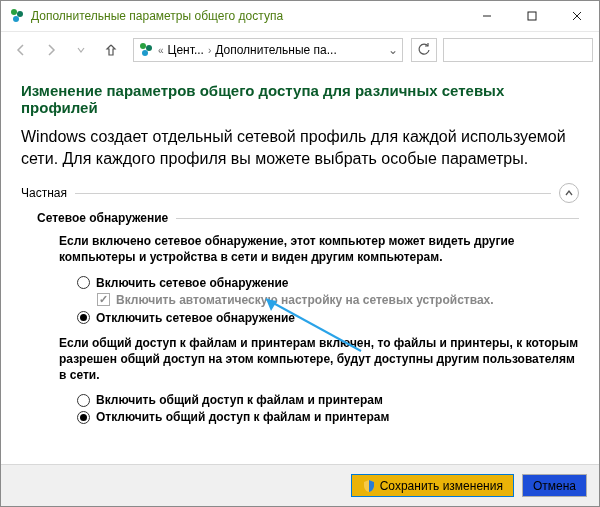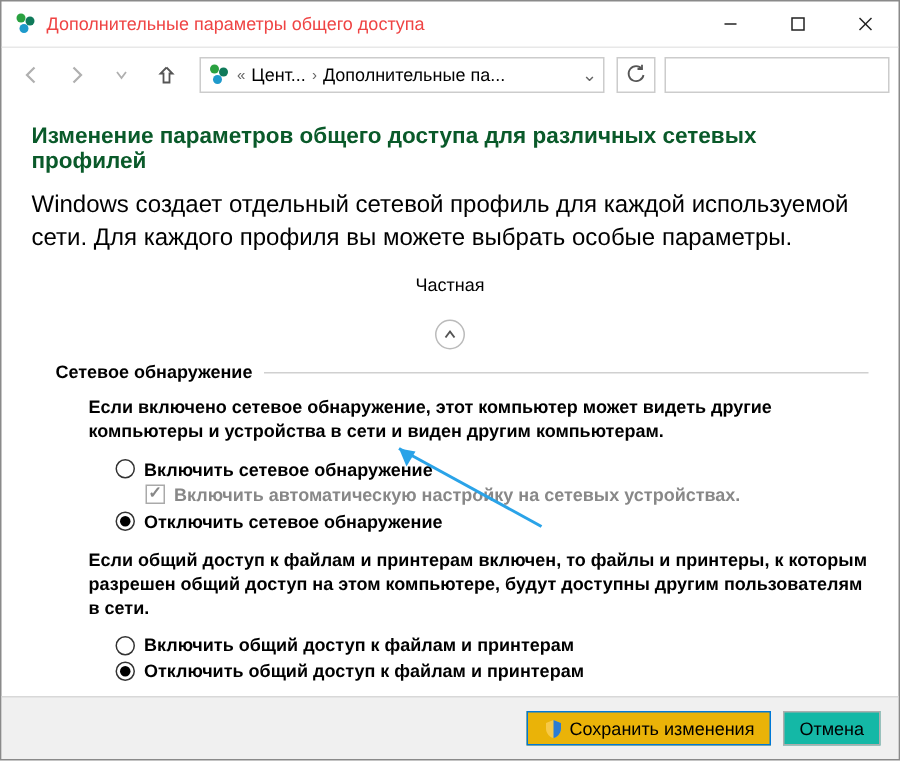--- a/index.html
+++ b/index.html
@@ -1,51 +1,51 @@
 <!DOCTYPE html>
 <html><head>
 <meta charset="utf-8">
 <style>
   * { box-sizing: border-box; margin: 0; padding: 0; font-family: "Segoe UI", Tahoma, sans-serif; }
   body { width: 600px; height: 507px; background: #fff; border: 1px solid #8a8a8a; overflow: hidden; position: relative; }
   .titlebar { height: 31px; display: flex; align-items: center; padding-left: 8px; border-bottom: 1px solid #e8e8e8; }
   .titlebar-icon { width: 16px; height: 16px; margin-right: 6px; }
-  .titlebar-text { font-size: 12px; color: #ef4444; flex: 1; }
+  .titlebar-text { font-size: 12px; color: #4d7c0f; flex: 1; }
   .win-btns { display: flex; height: 100%; }
   .win-btn { width: 45px; height: 30px; display: flex; align-items: center; justify-content: center; font-size: 11px; }
   .win-btn svg { stroke: #222; }
   .navbar { height: 36px; display: flex; align-items: center; padding: 0 6px; gap: 2px; }
   .nav-arrow { width: 28px; height: 28px; display: flex; align-items: center; justify-content: center; }
   .nav-arrow svg { stroke: #b0b0b0; fill: none; }
   .nav-up svg { stroke: #555; }
   .addr { flex: 1; height: 24px; border: 1px solid #ccc; display: flex; align-items: center; padding: 0 4px; font-size: 12px; gap: 4px; margin: 0 6px; }
   .addr-icon { width: 16px; height: 16px; }
   .addr-sep { color: #666; font-size: 10px; }
   .addr-drop { margin-left: auto; color: #666; }
   .reload { width: 26px; height: 24px; border: 1px solid #ccc; display: flex; align-items: center; justify-content: center; }
   .searchbox { width: 150px; height: 24px; border: 1px solid #ccc; margin-left: 4px; }
   .content { padding: 14px 20px 0 20px; height: 396px; overflow: hidden; }
   .page-title { color: #0a5a2a; font-size: 15px; font-weight: 700; margin-bottom: 10px; }
   .page-desc { font-size: 16px; color: #000; line-height: 1.35; margin-bottom: 14px; }
-  .section-row { display: flex; align-items: center; gap: 8px; margin-bottom: 8px; flex-direction: column; }
+  .section-row { display: flex; align-items: center; gap: 8px; margin-bottom: 8px; }
   .section-label { font-size: 12px; color: #000; }
   .hr { flex: 1; height: 1px; background: #d0d0d0; }
   .chev-btn { width: 20px; height: 20px; border: 1px solid #bbb; border-radius: 50%; display: flex; align-items: center; justify-content: center; }
   .chev-btn svg { stroke: #555; fill: none; }
   .sub-block { margin-left: 16px; margin-bottom: 10px; font-weight: bold; }
   .sub-title-row { display: flex; align-items: center; gap: 8px; margin-bottom: 8px; }
   .sub-desc { font-size: 12px; line-height: 1.35; margin-left: 22px; margin-bottom: 10px; }
   .radio-group { margin-left: 40px; }
   .radio-row { display: flex; align-items: center; gap: 6px; font-size: 12px; margin-bottom: 3px; }
   .radio { width: 13px; height: 13px; border: 1px solid #333; border-radius: 50%; display: flex; align-items: center; justify-content: center; flex-shrink:0; }
   .radio.checked::after { content: ""; width: 7px; height: 7px; background: #000; border-radius: 50%; }
   .check-row { display: flex; align-items: center; gap: 6px; font-size: 12px; color: #888; margin: 2px 0 4px 20px; }
   .cbox { width: 13px; height: 13px; border: 1px solid #aaa; display: flex; align-items: center; justify-content: center; color: #888; font-size: 11px; line-height: 1; }
   .footer { position: absolute; bottom: 0; left: 0; right: 0; height: 42px; background: #f0f0f0; border-top: 1px solid #d8d8d8; display: flex; align-items: center; justify-content: flex-end; padding: 0 12px; gap: 8px; }
-  .btn { height: 23px; padding: 0 10px; border: 1px solid #adadad; background: #14b8a6; font-size: 12px; display: flex; align-items: center; gap: 4px; }
+  .btn { height: 23px; padding: 0 10px; border: 1px solid #adadad; background: #1d4ed8; font-size: 12px; display: flex; align-items: center; gap: 4px; }
   .btn.primary { background: #eab308; border-color: #0078d7; }
   .shield { width: 14px; height: 14px; }
   .arrow-anno { position: absolute; pointer-events: none; }
 </style>
 </head>
 <body>
 
 <div class="titlebar">
   <svg class="titlebar-icon" viewBox="0 0 16 16">
     <circle cx="5" cy="4" r="3" fill="#2aa140"></circle>

